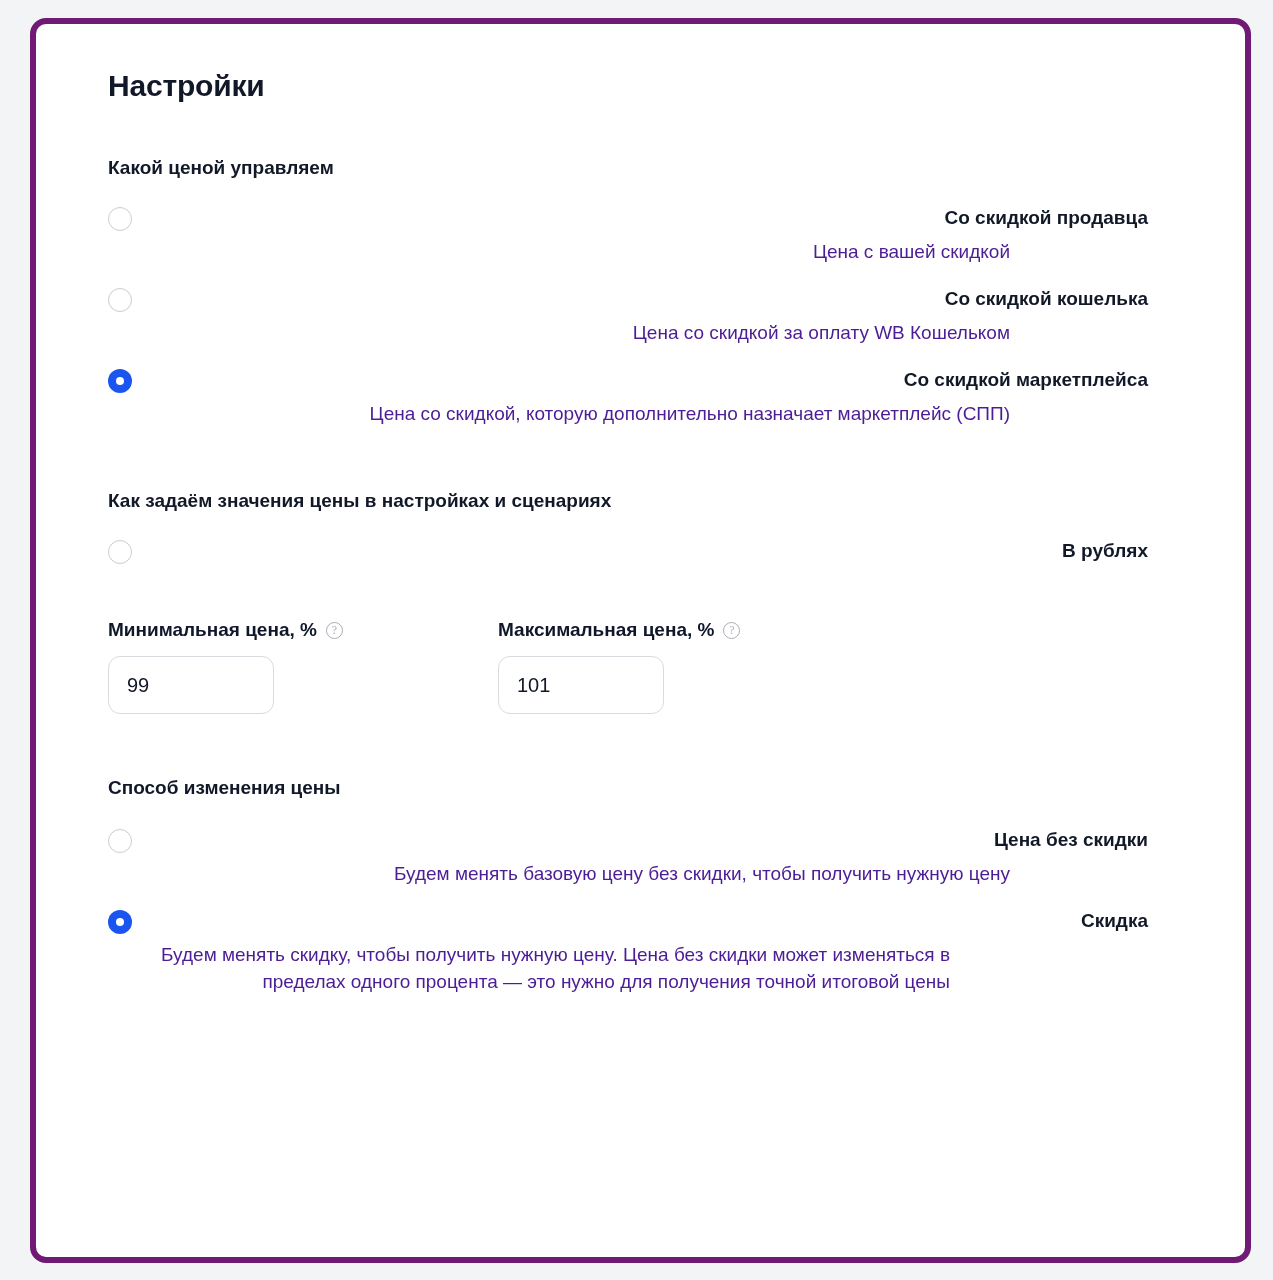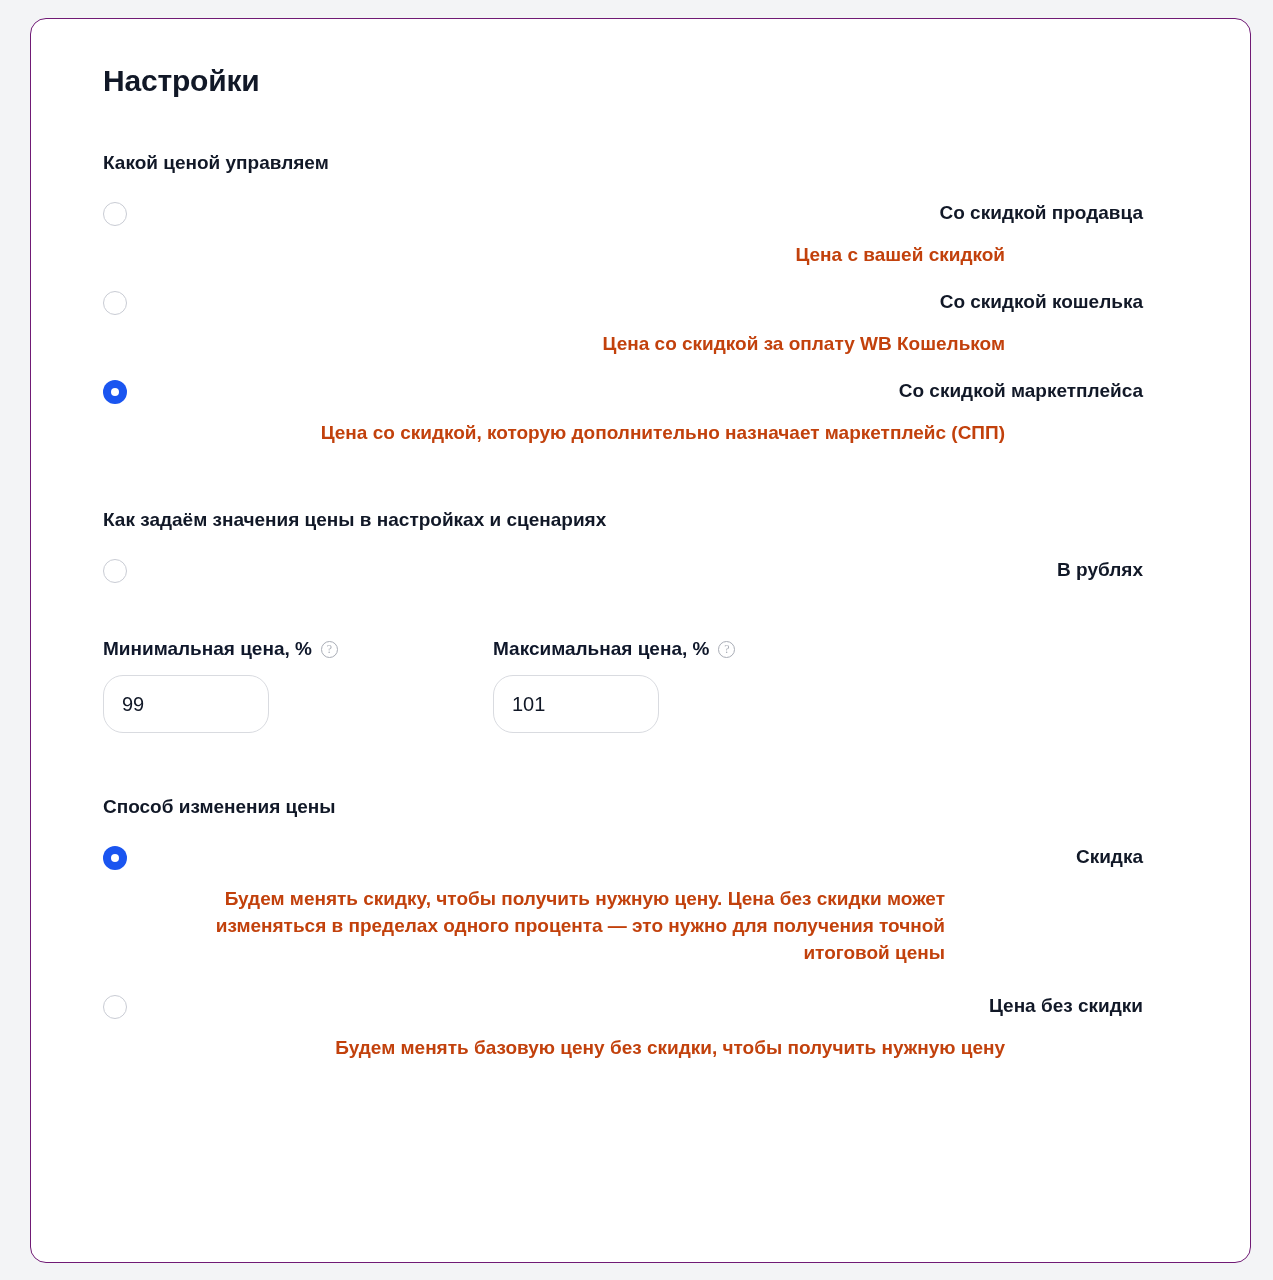--- a/index.html
+++ b/index.html
@@ -17,21 +17,21 @@
     height: 1280px;
     padding: 18px 22px 0 30px;
     background: #f3f4f6;
   }
   .card {
     background: #ffffff;
     border-radius: 16px;
     width: 1221px;
     min-height: 1245px;
     padding: 44px 48px 40px 72px;
-    border: 1px solid #701a75;
+    border: 6px solid #701a75;
   }
   .card-inner { max-width: 1040px; }
 
   h1.page-title {
     font-size: 30px;
     line-height: 36px;
     font-weight: 700;
     color: #111827;
     margin: 0 0 52px 0;
     letter-spacing: -0.2px;
@@ -87,25 +87,24 @@
   .radio-label {
     font-size: 19px;
     line-height: 24px;
     font-weight: 700;
     color: #111827;
     display: block;
   }
   .radio-desc {
     font-size: 19px;
     line-height: 27px;
-    color: #c2410c;
+    color: #4c1d95;
     display: block;
-    margin-top: 16px;
+    margin-top: 8px;
     max-width: 860px;
-    font-weight: bold;
   }
 
   .gap-lg { height: 54px; }
   .gap-md { height: 44px; }
 
   .fields-row {
     display: flex;
     gap: 60px;
     margin-top: 10px;
   }
@@ -131,21 +130,21 @@
     line-height: 15px;
     text-align: center;
     margin-left: 9px;
     font-weight: 400;
     font-family: "Liberation Serif", serif;
   }
   .text-input {
     width: 166px;
     height: 58px;
     border: 1.4px solid #d9dbe0;
-    border-radius: 20px;
+    border-radius: 12px;
     padding: 0 18px;
     font-size: 20px;
     color: #111827;
     font-family: "Liberation Sans", sans-serif;
     background: #ffffff;
     outline: none;
   }
 </style>
 </head>
 <body>
@@ -225,33 +224,33 @@
         </div>
 
       </div>
 
       <div class="gap-lg"></div>
 
       <div>
         <div class="section-title">Способ изменения цены</div>
         <div class="radio-group">
 
+          <div class="radio-row" style="margin-top:28px;">
+            <span class="radio"></span>
+            <span class="radio-texts">
+              <span class="radio-label">Цена без скидки</span>
+              <span class="radio-desc">Будем менять базовую цену без скидки, чтобы получить нужную цену</span>
+            </span>
+          </div>
+
           <div class="radio-row">
             <span class="radio checked"></span>
             <span class="radio-texts">
               <span class="radio-label">Скидка</span>
               <span class="radio-desc" style="max-width:800px;">Будем менять скидку, чтобы получить нужную цену. Цена без скидки может изменяться в пределах одного процента — это нужно для получения точной итоговой цены</span>
-            </span>
-          </div>
-
-          <div class="radio-row" style="margin-top:28px;">
-            <span class="radio"></span>
-            <span class="radio-texts">
-              <span class="radio-label">Цена без скидки</span>
-              <span class="radio-desc">Будем менять базовую цену без скидки, чтобы получить нужную цену</span>
             </span>
           </div>
 
         </div>
       </div>
 
     </div>
   </div>
 </div>
 

